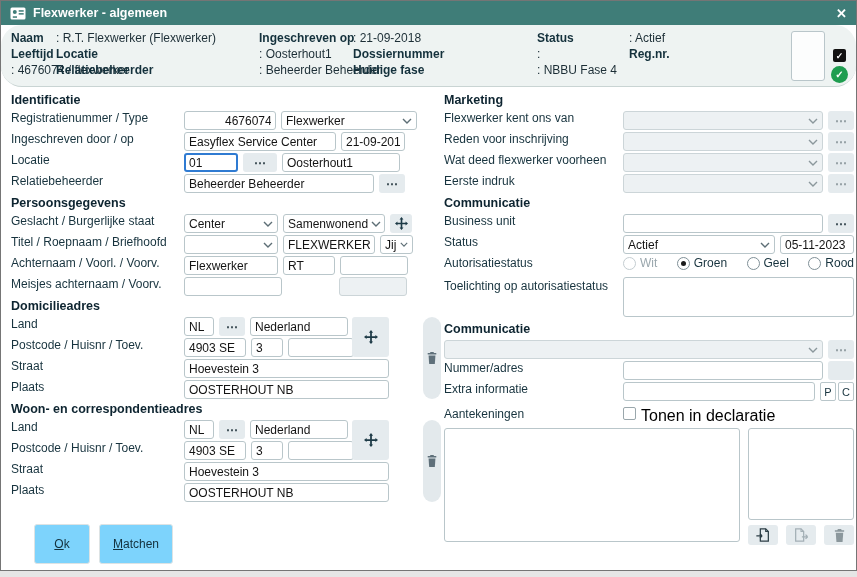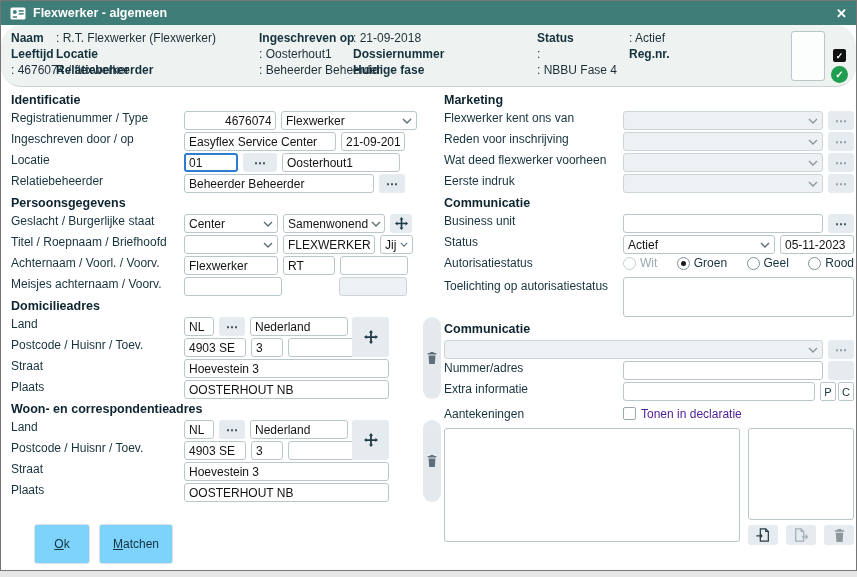--- a/index.html
+++ b/index.html
@@ -379,21 +379,21 @@
       <div class="row">
         <span class="lbl">Extra informatie</span>
         <input class="inp fx1" value="" style="">
         <button class="pcbtn" style="margin-right:-3px">P</button>
         <button class="pcbtn">C</button>
       </div>
 
       <div class="row" style="margin-top:6px">
         <span class="lbl">Aantekeningen</span>
         <span class="cb"></span>
-        <span style="font-size:12px;color:#4c1d95">Tonen in declaratie</span>
+        <span style="font-size:16px;color:#000000">Tonen in declaratie</span>
       </div>
       <div class="notes">
         <textarea class="ta big" style=""></textarea>
         <div class="nside">
           <div class="nbox"></div>
           <div class="nbtns">
             <button class="nbtn">
                 <svg width="16" height="16" viewBox="0 0 18 18">
                   <path d="M6 2h6l3 3v11H6z" fill="none" stroke="#2c3e46" stroke-width="1.4"></path>
                   <path d="M12 2v3h3" fill="none" stroke="#2c3e46" stroke-width="1.2"></path>

